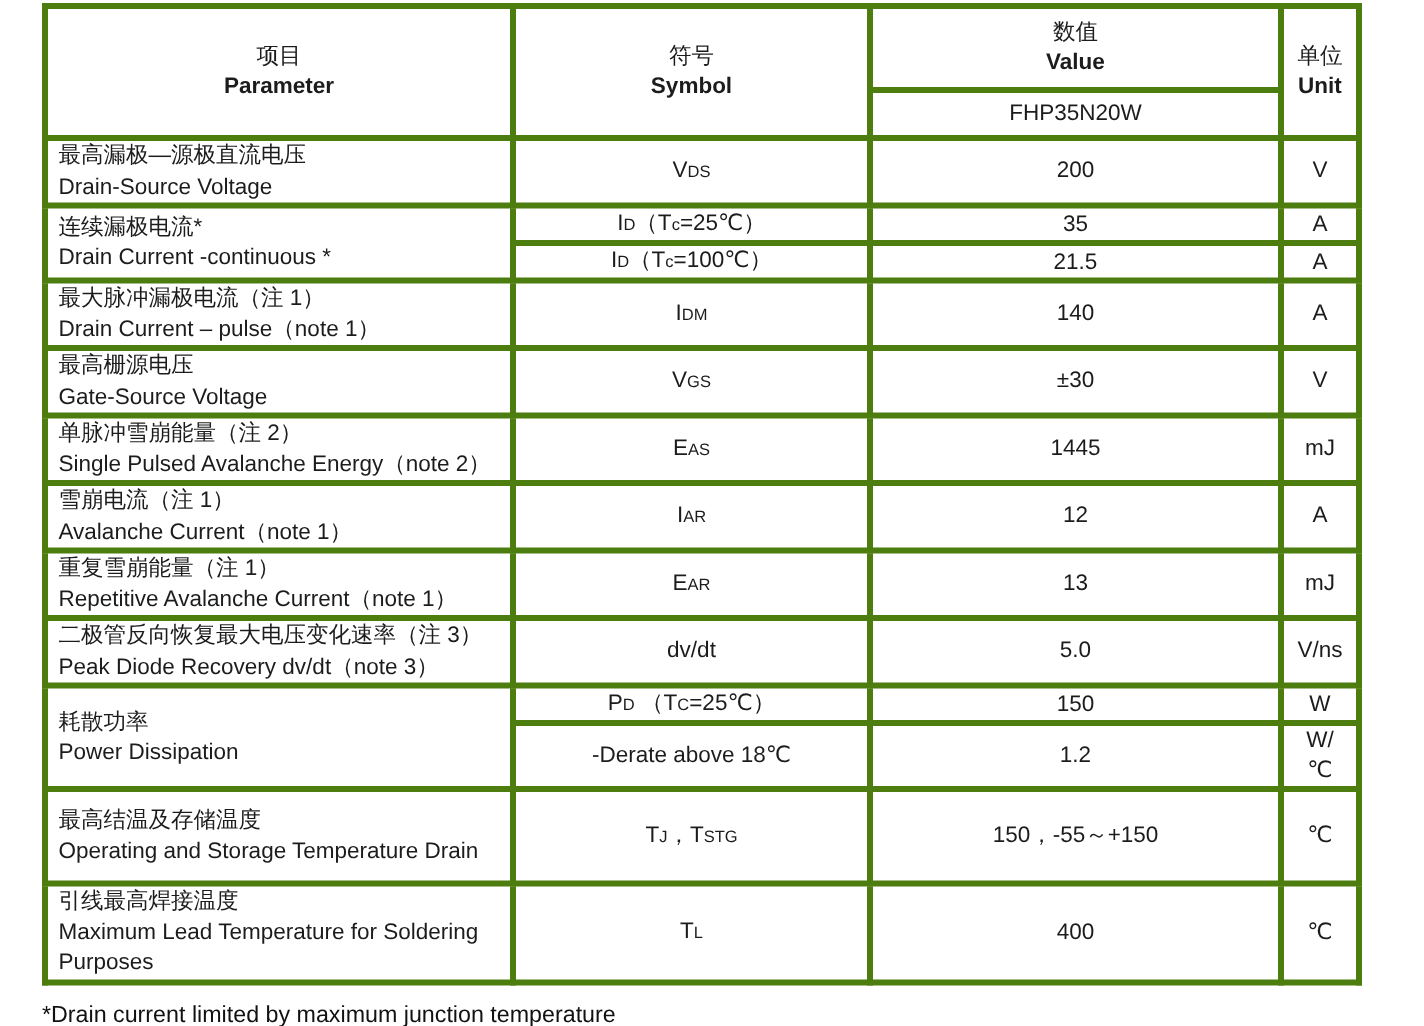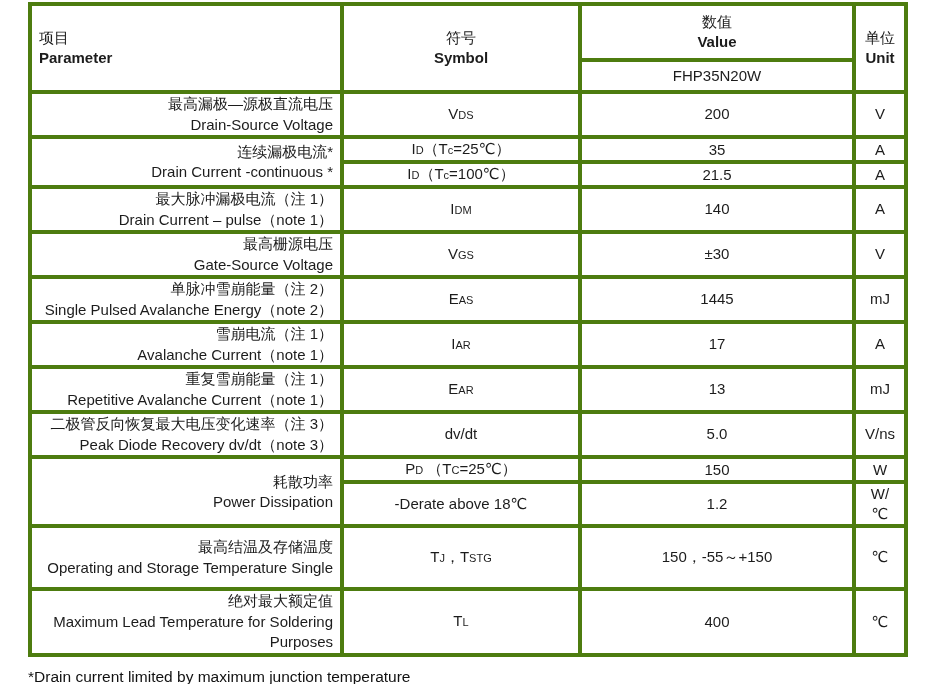--- a/index.html
+++ b/index.html
@@ -35,25 +35,25 @@
     font-size: 15px;
     line-height: 20.5px;
     font-weight: normal;
     vertical-align: middle;
     color: #1c1c1c;
     overflow: hidden;
   }
   thead tr.hrow1 { height: 56px; }
   thead tr.hrow2 { height: 32px; }
   .ratings th { text-align: center; }
-  .ratings th.c-param { text-align: left; }
+  .ratings th.c-param { text-align: center; }
   .hd-en { font-weight: bold; }
   .device { font-weight: bold; }
 
-  td.param { text-align: right; }
+  td.param { text-align: left; }
   td.sym, td.val, td.unit { text-align: center; }
   tr.subrow td { height: 21px; line-height: 20px; }
   tr.mainrow td { height: 41px; }
   tr.tallrow td { height: 63px; }
 
   .sb { font-size: 11px; }          
   .footnotes { margin-top: 7px; }
   .footnote {
     font-size: 15.5px;
     line-height: 26px;
@@ -147,21 +147,21 @@
           <td class="sym"><span>E</span><span class="sb">AS</span></td>
           <td class="val">1445</td>
           <td class="unit">mJ</td>
         </tr>
         <tr class="mainrow">
           <td class="param" rowspan="1">
             <div>雪崩电流（注 1）</div>
             <div>Avalanche Current（note 1）</div>
           </td>
           <td class="sym"><span>I</span><span class="sb">AR</span></td>
-          <td class="val">17</td>
+          <td class="val">12</td>
           <td class="unit">A</td>
         </tr>
         <tr class="mainrow">
           <td class="param" rowspan="1">
             <div>重复雪崩能量（注 1）</div>
             <div>Repetitive Avalanche Current（note 1）</div>
           </td>
           <td class="sym"><span>E</span><span class="sb">AR</span></td>
           <td class="val">13</td>
           <td class="unit">mJ</td>
@@ -185,29 +185,29 @@
           <td class="unit">W</td>
         </tr>
         <tr class="subrow">
           <td class="sym"><span>-Derate above 18℃</span></td>
           <td class="val">1.2</td>
           <td class="unit">W/℃</td>
         </tr>
         <tr class="tallrow">
           <td class="param" rowspan="1">
             <div>最高结温及存储温度</div>
-            <div>Operating and Storage Temperature Single</div>
+            <div>Operating and Storage Temperature Drain</div>
           </td>
           <td class="sym"><span>T</span><span class="sb">J</span><span>，T</span><span class="sb">STG</span></td>
           <td class="val">150，-55～+150</td>
           <td class="unit">℃</td>
         </tr>
         <tr class="tallrow">
           <td class="param" rowspan="1">
-            <div>绝对最大额定值</div>
+            <div>引线最高焊接温度</div>
             <div>Maximum Lead Temperature for Soldering Purposes</div>
           </td>
           <td class="sym"><span>T</span><span class="sb">L</span></td>
           <td class="val">400</td>
           <td class="unit">℃</td>
         </tr>
       </tbody>
   </table>
 
   <div class="footnotes">

